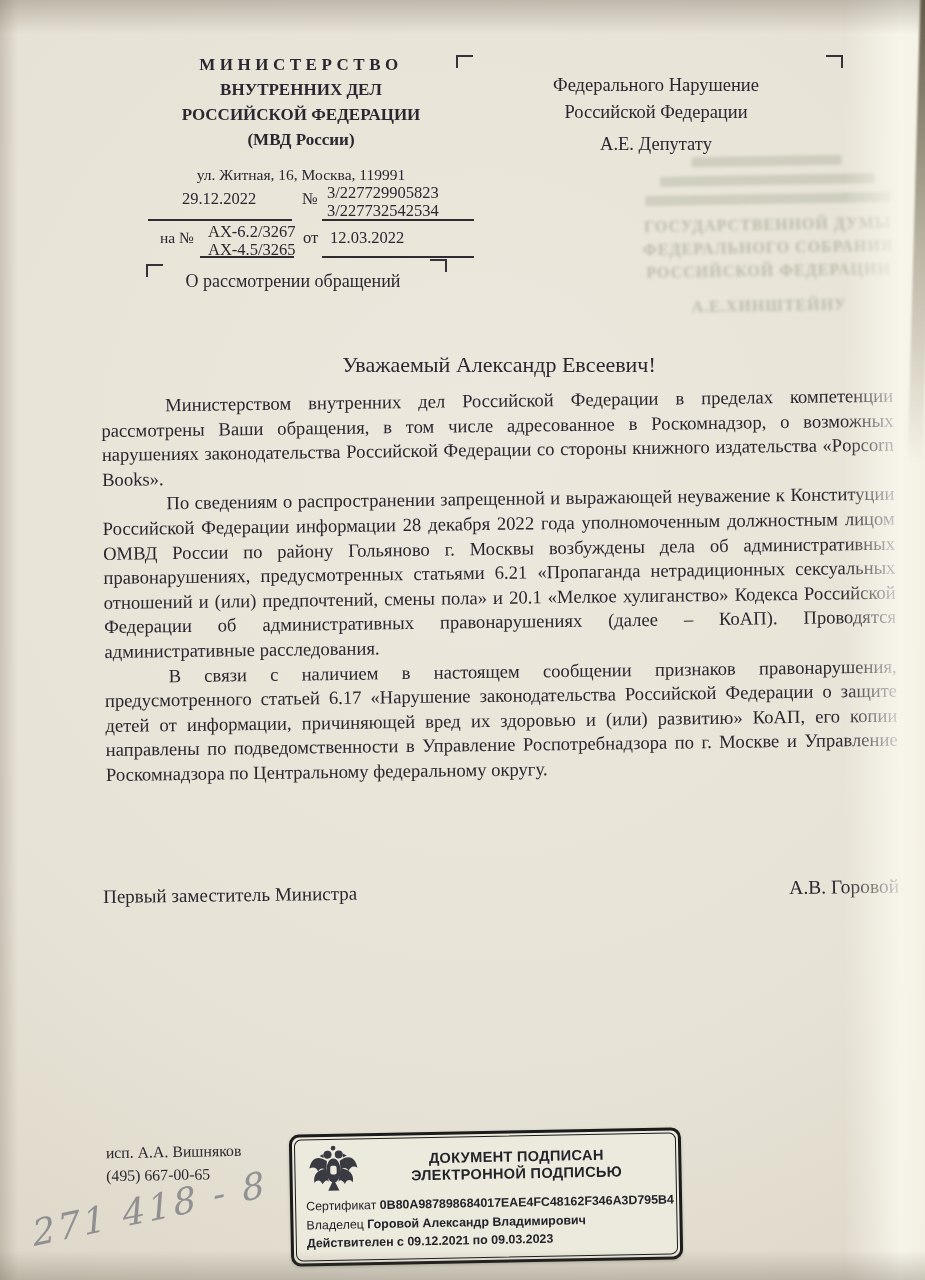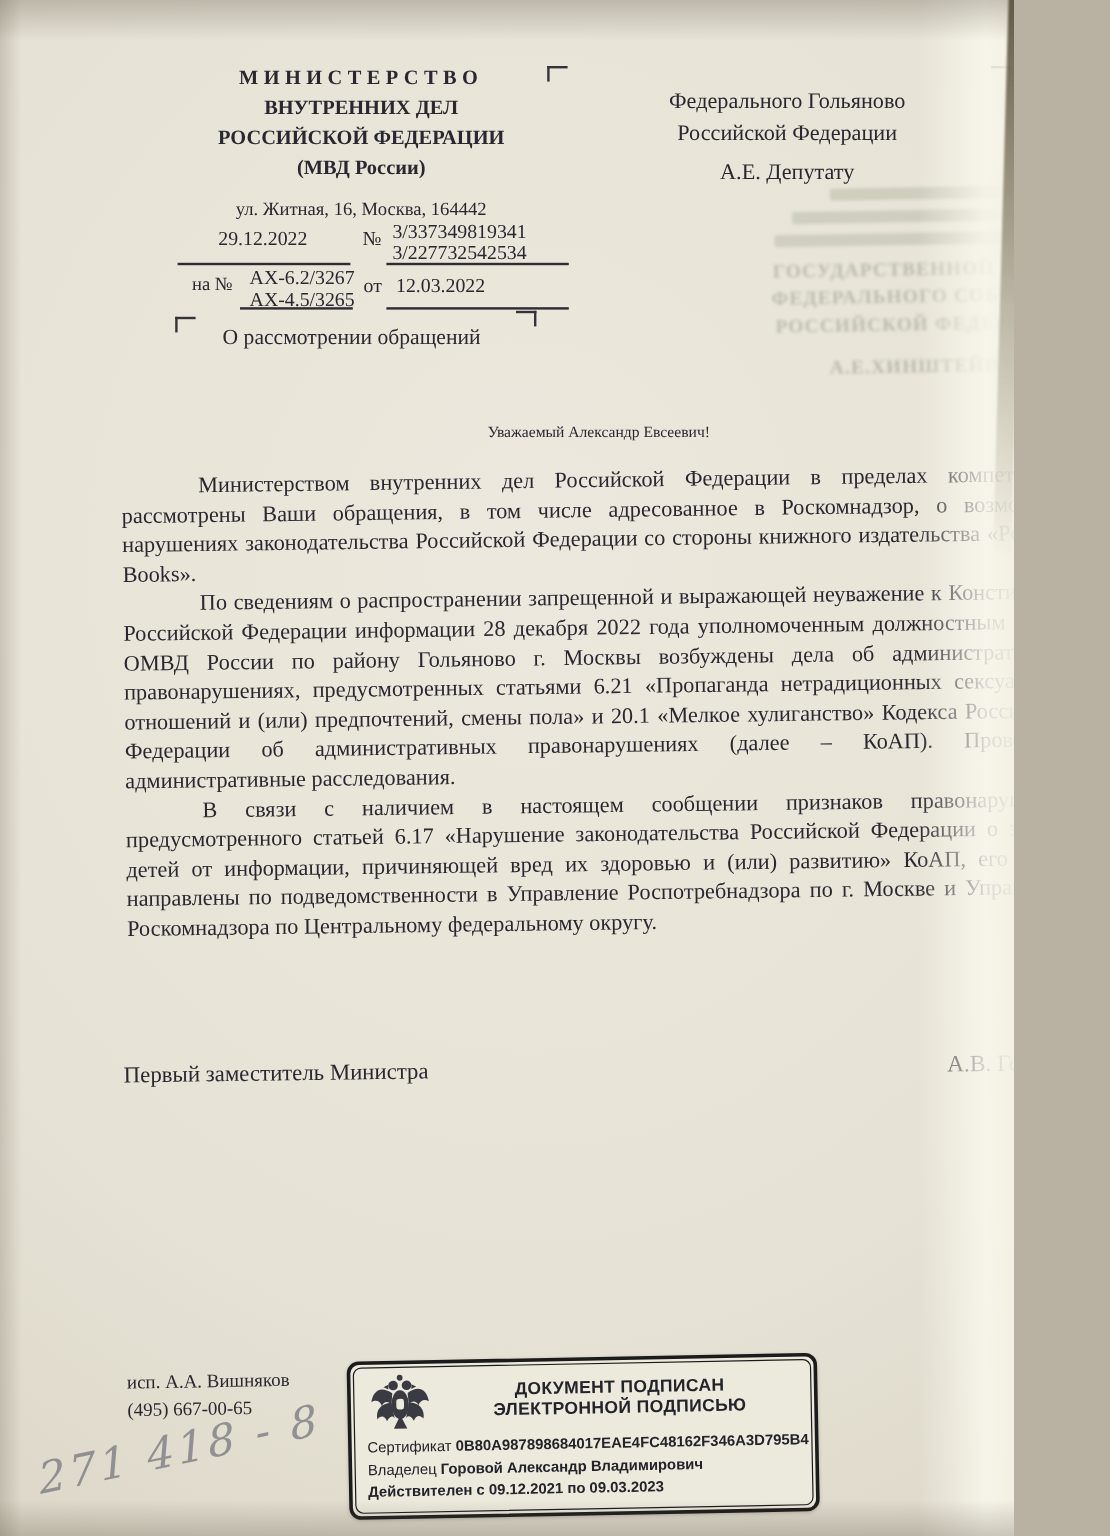--- a/index.html
+++ b/index.html
@@ -1,18 +1,18 @@
 <!DOCTYPE html>
 <html lang="ru"><head>
 <meta charset="utf-8">
 <style>
   html,body{margin:0;padding:0;}
   body{width:925px;height:1280px;overflow:hidden;background:#b9b2a2;}
   .page{
-    position:relative;width:845px;height:1280px;overflow:hidden;
+    position:relative;width:925px;height:1280px;overflow:hidden;
     background:
       radial-gradient(ellipse 120% 90% at 52% 36%, #ece8dd 0%, #e6e2d5 55%, #dcd7c8 85%, #d2ccbc 100%);
     font-family:"Liberation Serif","DejaVu Serif",serif;
     color:#2a2730;
   }
   .abs{position:absolute;}
   
   .shade-top{left:0;top:0;width:100%;height:34px;background:linear-gradient(180deg,rgba(93,85,68,.30),rgba(93,85,68,0));}
   .shade-left{left:0;top:0;width:18px;height:100%;background:linear-gradient(90deg,rgba(93,85,68,.22),rgba(93,85,68,0));}
   .shade-bottom{left:0;bottom:0;width:100%;height:30px;background:linear-gradient(0deg,rgba(93,85,68,.28),rgba(93,85,68,0));}
@@ -50,21 +50,21 @@
   
   .addressee{left:470px;top:72px;width:372px;text-align:center;font-size:18.5px;line-height:27px;}
   .addressee .name{margin-top:5px;}
   
   .ghost{left:618px;top:156px;width:300px;text-align:center;color:#8d967e;opacity:.5;
     filter:blur(1.4px);font-weight:700;font-size:16px;line-height:23px;letter-spacing:1px;transform:rotate(-1deg);}
   .ghost-bar{margin:0 auto 9px;background:rgba(141,150,126,.55);border-radius:2px;height:10px;}
   .gb1{width:150px;} .gb2{width:215px;} .gb3{width:245px;}
   .ghost .name{margin-top:12px;}
   
-  .salutation{left:103px;top:352px;width:792px;text-align:center;font-size:13px;}
+  .salutation{left:103px;top:352px;width:792px;text-align:center;font-size:22px;}
   .body-text{left:101px;top:394px;width:792px;font-size:18.6px;line-height:24.6px;
     text-align:justify;transform:rotate(-0.75deg);transform-origin:0 0;}
   .body-text p{margin:0;text-indent:64px;}
   
   .sig-row{left:103px;top:886px;width:796px;display:flex;justify-content:space-between;
     font-size:19px;transform:rotate(-0.75deg);transform-origin:0 0;}
   .sig-name{font-size:19.5px;}
   
   .executor{left:106px;top:1140px;font-size:15.8px;line-height:23px;transform:rotate(-1deg);}
   
@@ -86,26 +86,26 @@
 <body>
 
 <div class="page">
 
   <div class="abs letterhead">
     <div class="lh1">МИНИСТЕРСТВО</div>
     <div>ВНУТРЕННИХ ДЕЛ</div>
     <div>РОССИЙСКОЙ ФЕДЕРАЦИИ</div>
     <div>(МВД России)</div>
   </div>
-  <div class="abs lh-address">ул. Житная, 16, Москва, 164442</div>
+  <div class="abs lh-address">ул. Житная, 16, Москва, 119991</div>
 
   <div class="abs ref ref-date-out">29.12.2022</div>
   <div class="abs ref ref-no">№</div>
   <div class="abs ref ref-out-nums">
-    <div>3/337349819341</div>
+    <div>3/227729905823</div>
     <div>3/227732542534</div>
   </div>
   <div class="abs rule ruleA-l"></div>
   <div class="abs rule ruleA-r"></div>
   <div class="abs ref ref-na">на №</div>
   <div class="abs ref ref-in-nums">
     <div>АХ-6.2/3267</div>
     <div>АХ-4.5/3265</div>
   </div>
   <div class="abs ref ref-ot">от</div>
@@ -113,21 +113,21 @@
   <div class="abs rule ruleB-l"></div>
   <div class="abs rule ruleB-r"></div>
 
   <div class="abs corner cl subj-cl"></div>
   <div class="abs corner cr subj-cr"></div>
   <div class="abs subject">О рассмотрении обращений</div>
 
   <div class="abs corner cl addr-cl"></div>
   <div class="abs corner cr addr-cr"></div>
   <div class="abs addressee">
-    <div>Федерального Гольяново</div>
+    <div>Федерального Нарушение</div>
     <div>Российской Федерации</div>
     <div class="name">А.Е. Депутату</div>
   </div>
 
   <div class="abs ghost">
     <div class="ghost-bar gb1"></div>
     <div class="ghost-bar gb2"></div>
     <div class="ghost-bar gb3"></div>
     <div>ГОСУДАРСТВЕННОЙ ДУМЫ</div>
     <div>ФЕДЕРАЛЬНОГО СОБРАНИЯ</div>

